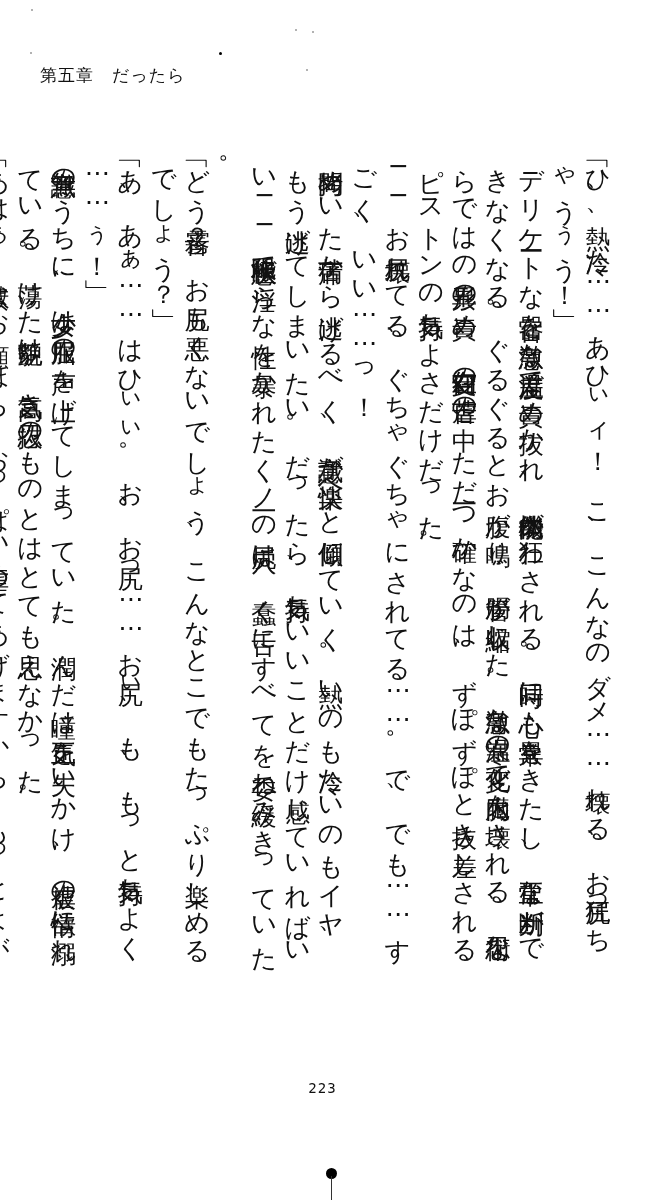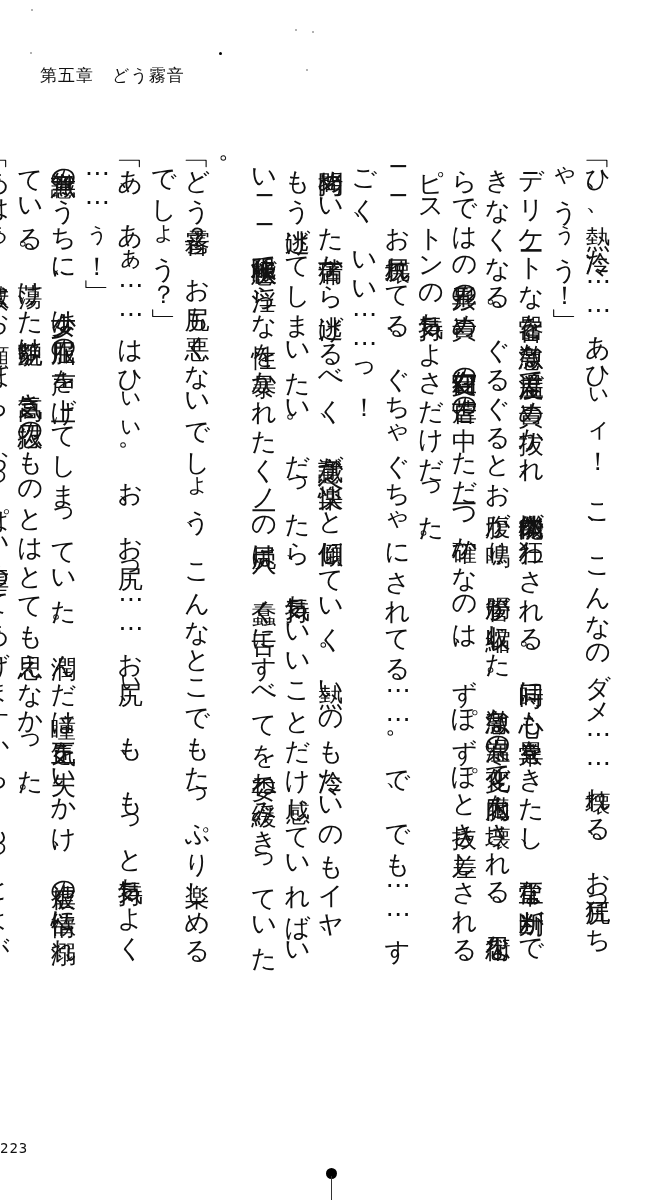--- a/index.html
+++ b/index.html
@@ -41,21 +41,22 @@
     margin: 0;
     display: block;
     white-space: normal;
     word-break: break-all;
     line-break: anywhere;
   }
   .page-number {
     position: absolute;
     left: 0;
     width: 100%;
-    top: 1140px;
+    top: 1080px;
+    text-align: center;
     font-size: 14px;
     font-family: "DejaVu Sans Mono", "Liberation Mono", monospace;
     letter-spacing: 1px;
   }
   .page-dot {
     position: absolute;
     left: 326px;
     top: 1168px;
     width: 11px;
     height: 11px;
@@ -81,21 +82,21 @@
 </head>
 <body>
 
 <span class="speck" style="left:31px;top:9px;"></span>
 <span class="speck" style="left:30px;top:52px;"></span>
 <span class="speck" style="left:219px;top:52px;background:#000;width:3px;height:3px;"></span>
 <span class="speck" style="left:295px;top:29px;"></span>
 <span class="speck" style="left:312px;top:31px;"></span>
 <span class="speck" style="left:306px;top:69px;"></span>
 
-<div class="running-head"><span>第五章</span>　<span>どう霧音</span></div>
+<div class="running-head"><span>第五章</span>　<span>だったら</span></div>
 
 <div class="body-text">
   <p class="para">「ひ、熱、冷た……あひぃィ！　こ、こんなのダメ……壊れる、お尻狂っちゃうぅう！」</p>
   <p class="para">デリケートな器官を急激な温度差で責め抜かれ、肉体機能が狂わされる。同時に心も異常をきたし、正常な判断ができなくなる。ぐるぐるとお腹が鳴り、腸管が収縮した。急激な温寒の変化で内臓を壊される、忍術ならではの異形の責め。変幻自在の苦虐の中、ただ一つ確かなのは、ずぽずぽと抜き差しされるピストンの気持ちよさだけだった。</p>
   <p class="para">──お尻壊れてる、ぐちゃぐちゃにされてる……。で、でも……すごく、いい……っ！</p>
   <p class="para">拷問めいた苦痛から逃げるべく、意識が快楽へと傾倒していく。熱いのも冷たいのもイヤ、もう逃げてしまいたい。だったら、気持ちいいことだけ感じていればいい──極限状態で淫らな性を暴かれたくノ一の尻穴は、蠢く舌にすべてを委ね緩みきっていた。</p>
   <p class="para">「どう霧音？　お尻も悪くないでしょう、こんなとこでもたっぷり楽しめるでしょう？」</p>
   <p class="para">「あ、あぁ……はひぃぃ。お、お尻っ……お尻ぃ、も、もっと気持ちよく……ぅ！」</p>
   <p class="para">無意識のうちに、少女は屈服の声を上げてしまっていた。潤んだ瞳は正気を失いかけ、被虐の情欲に溺れている。蕩けた艶貌は、気高き抜忍のものとはとても思えなかった。</p>
   <p class="para">「あはぁ、素敵なお顔。ほら、おっぱい虐めてあげますから、もっとよがってください！」</p>

